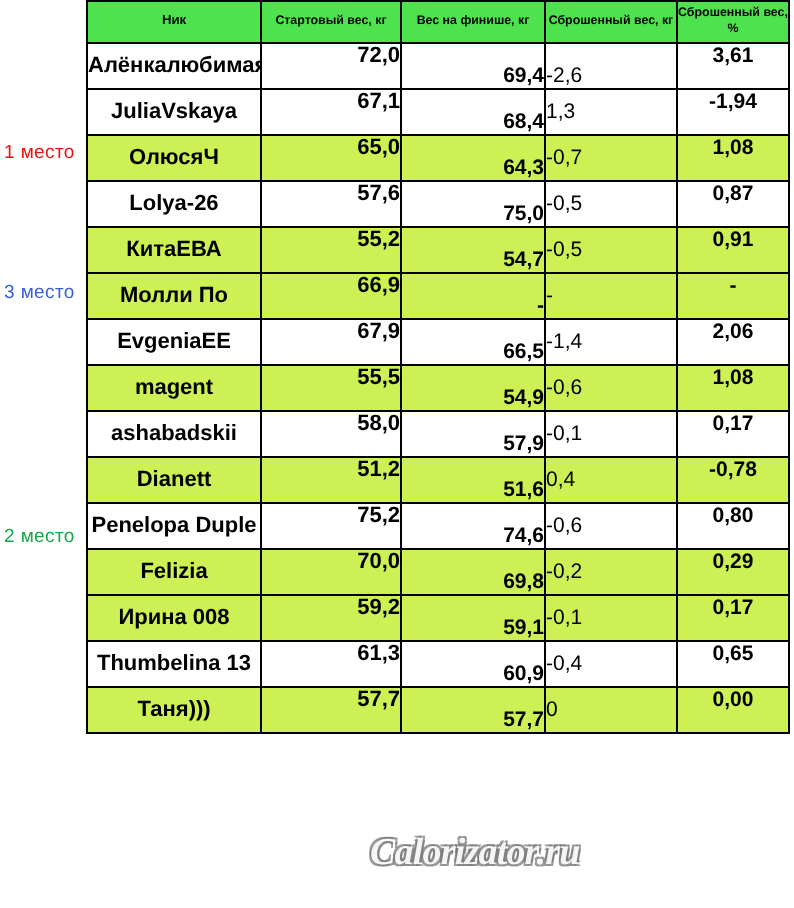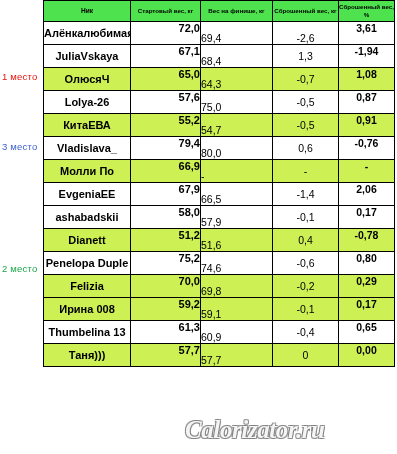--- a/index.html
+++ b/index.html
@@ -67,28 +67,27 @@
     overflow:hidden;
   }
   td.c-start{
     text-align:right;
     font-size:11px;
     font-weight:bold;
     vertical-align:top;
     padding-top:1px;
   }
   td.c-finish{
-    text-align:left;
+    text-align:right;
     font-size:10.5px;
-    font-weight:normal;
+    font-weight:bold;
     vertical-align:bottom;
     padding-bottom:1px;
   }
   td.c-lost{
-    text-align:center;
     font-size:10.5px;
     font-weight:normal;
     vertical-align:middle;
   }
   td.c-pct{
     text-align:center;
     font-size:10.5px;
     font-weight:bold;
     vertical-align:top;
     padding-top:1px;
@@ -99,21 +98,21 @@
 
   
   tr.r0 td.c-lost{vertical-align:bottom;padding-bottom:0px;}
   tr.r0 td.c-pct{vertical-align:top;}
 
   
   .watermark{
     position:absolute;
     left:185px;
     top:416px;
-    font-size:25px;
+    font-size:19px;
     font-style:italic;
     font-weight:bold;
     font-family:"Liberation Serif","DejaVu Serif",serif;
     color:rgba(255,255,255,0.92);
     text-shadow:
       -1px -1px 0 rgba(120,120,120,.75),
        1px -1px 0 rgba(120,120,120,.75),
       -1px  1px 0 rgba(120,120,120,.75),
        1px  1px 0 rgba(120,120,120,.75);
     white-space:nowrap;
@@ -182,41 +181,41 @@
           <td class="c-lost">-0,5</td>
           <td class="c-pct">0,87</td>
         </tr>
         <tr class="alt r5">
           <td class="nick">КитаЕВА</td>
           <td class="c-start">55,2</td>
           <td class="c-finish">54,7</td>
           <td class="c-lost">-0,5</td>
           <td class="c-pct">0,91</td>
         </tr>
-        <tr class="plain r6">
-          <td class="nick">Vladislava_</td>
-          <td class="c-start">79,4</td>
-          <td class="c-finish">80,0</td>
-          <td class="c-lost">0,6</td>
-          <td class="c-pct">-0,76</td>
-        </tr>
         <tr class="alt r7">
           <td class="nick">Молли По</td>
           <td class="c-start">66,9</td>
           <td class="c-finish">-</td>
           <td class="c-lost">-</td>
           <td class="c-pct">-</td>
         </tr>
         <tr class="plain r8">
           <td class="nick">EvgeniaEE</td>
           <td class="c-start">67,9</td>
           <td class="c-finish">66,5</td>
           <td class="c-lost">-1,4</td>
           <td class="c-pct">2,06</td>
         </tr>
+        <tr class="alt r9">
+          <td class="nick">magent</td>
+          <td class="c-start">55,5</td>
+          <td class="c-finish">54,9</td>
+          <td class="c-lost">-0,6</td>
+          <td class="c-pct">1,08</td>
+        </tr>
         <tr class="plain r10">
           <td class="nick">ashabadskii</td>
           <td class="c-start">58,0</td>
           <td class="c-finish">57,9</td>
           <td class="c-lost">-0,1</td>
           <td class="c-pct">0,17</td>
         </tr>
         <tr class="alt r11">
           <td class="nick">Dianett</td>
           <td class="c-start">51,2</td>

